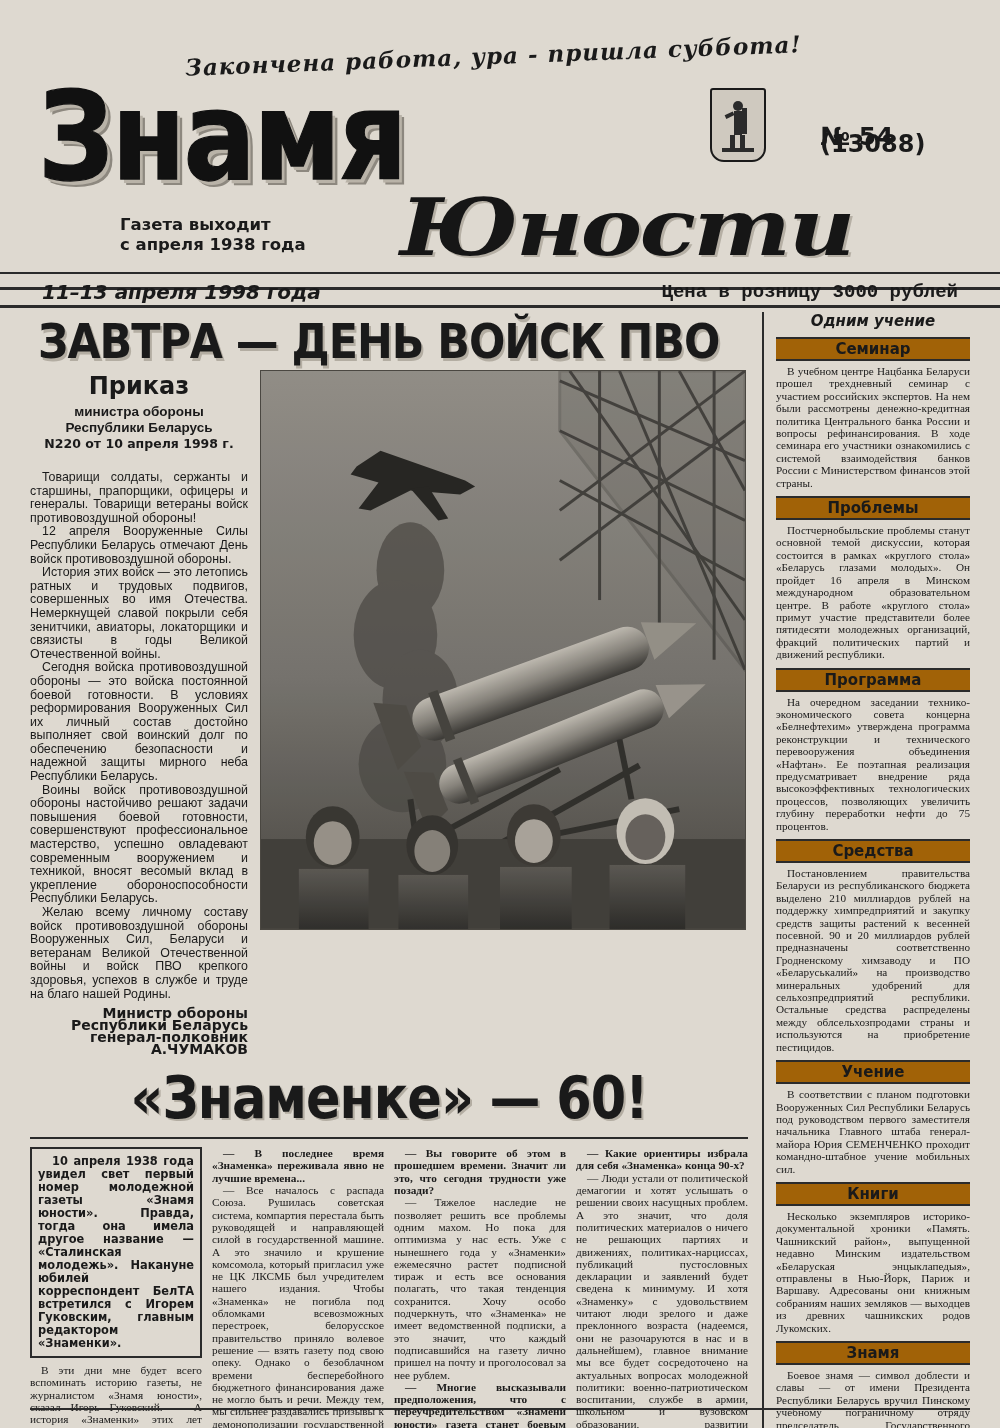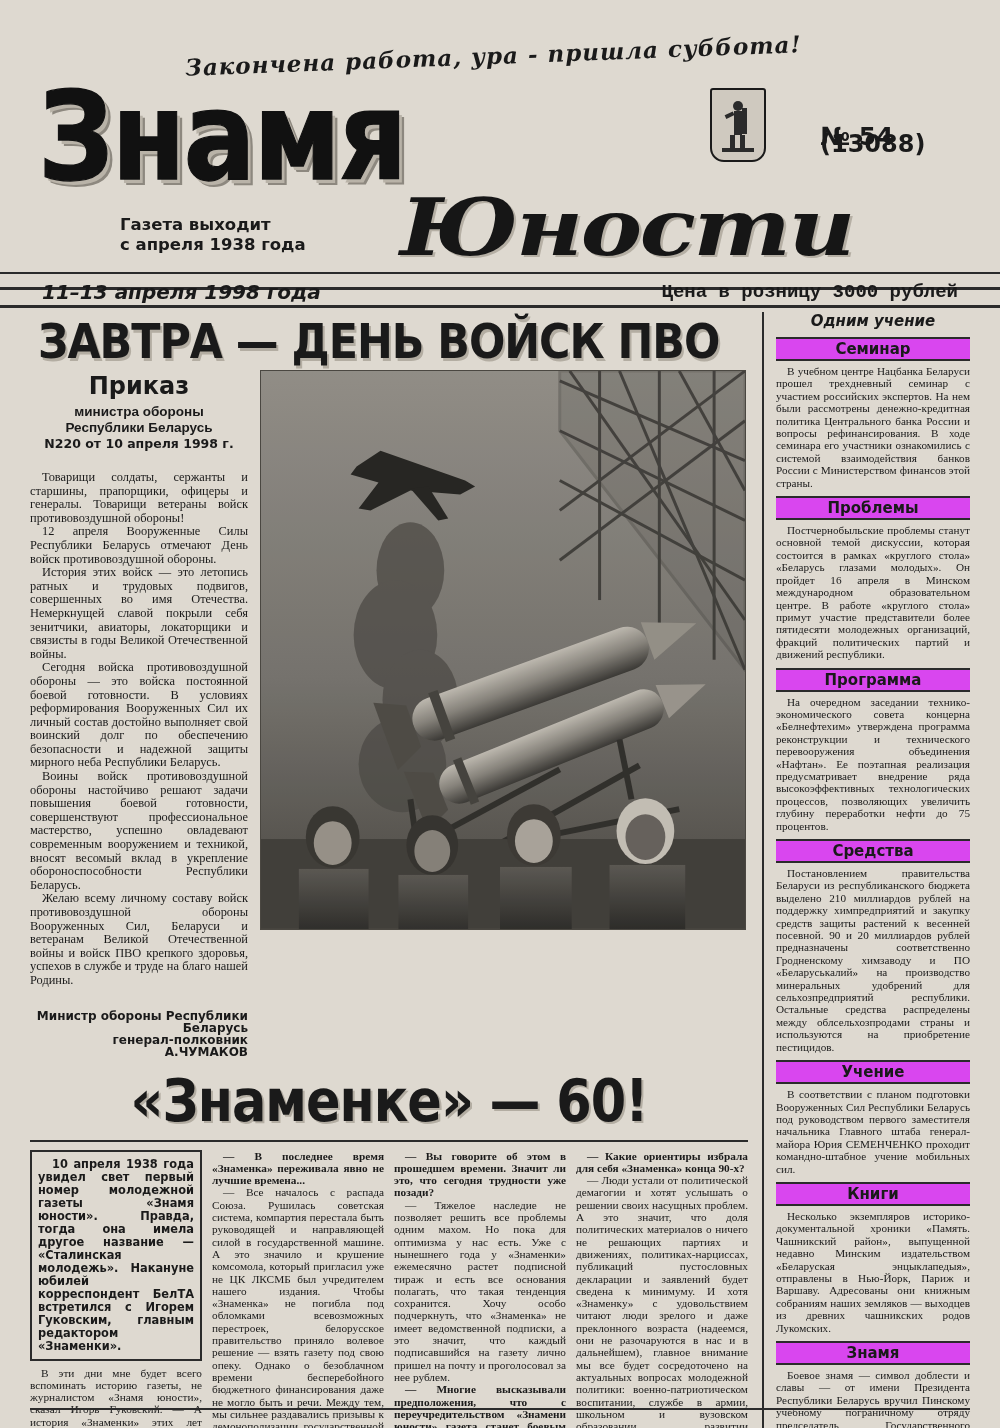--- a/index.html
+++ b/index.html
@@ -168,26 +168,26 @@
     font-size: 12.5px;
     text-align: center;
     margin-bottom: 20px;
   }
   .order-body p {
     margin: 0;
     font-size: 12.4px;
     line-height: 13.6px;
     text-align: justify;
     text-indent: 12px;
-    font-family: Liberation Serif, serif;
+    font-family: Liberation Sans, sans-serif;
   }
   .sign {
-    margin-top: 22px;
+    margin-top: 6px;
     text-align: right;
-    font-size: 12px;
+    font-size: 14px;
     font-weight: bold;
     line-height: 12px;
     font-family: "DejaVu Sans", sans-serif;
   }
   .photo-wrap {
     width: 486px; height: 560px;
     position: relative;
     overflow: hidden;
     background: #5d5a53;
     border: 1px solid #4a4741;
@@ -236,21 +236,21 @@
     font-style: italic;
     font-size: 15px;
     text-align: center;
     margin-bottom: 4px;
   }
   .rc-head {
     font-family: "DejaVu Sans", sans-serif;
     font-weight: bold;
     font-size: 15px;
     text-align: center;
-    background: #d946ef;
+    background: #a16207;
     border-top: 2px solid #2b2b2b;
     border-bottom: 2px solid #2b2b2b;
     margin: 7px 0 4px;
     padding: 1px 0;
   }
   .rc-p {
     font-size: 11.2px;
     line-height: 12.4px;
     text-align: justify;
     text-indent: 11px;

